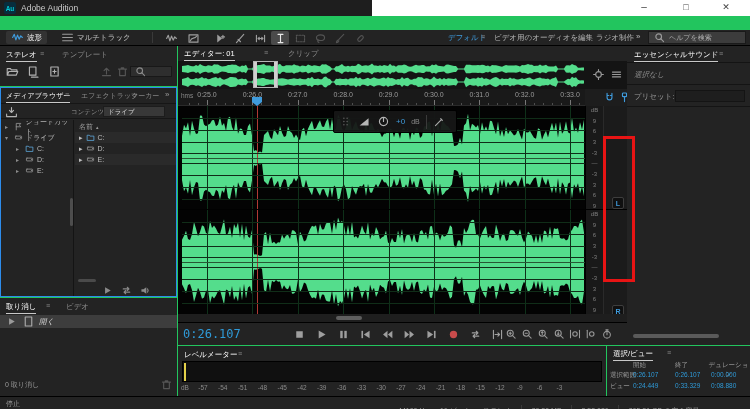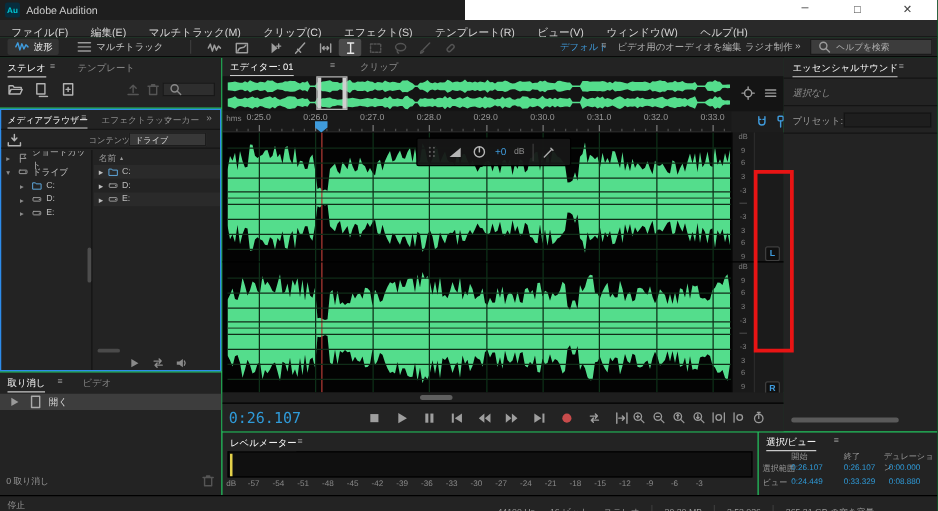--- a/index.html
+++ b/index.html
@@ -44,23 +44,20 @@
 
   <div class="abs" style="left:0;top:0;width:750px;height:16px;background:#1e1e1e;">
     <div class="abs" style="left:372px;top:0;width:378px;height:16px;background:#ffffff;"></div>
     <div class="abs" style="left:4px;top:2px;width:12px;height:12px;background:#072d3d;border-radius:2px;color:#00c8d4;font-size:6.5px;font-weight:bold;display:flex;align-items:center;justify-content:center;">Au</div>
     <div class="abs" style="left:21px;top:3px;font-size:8.5px;color:#cccccc;">Adobe Audition</div>
     <div class="abs" style="left:630px;top:1px;width:28px;height:14px;color:#444;font-size:10px;text-align:center;line-height:12px;">–</div>
     <div class="abs" style="left:672px;top:1px;width:28px;height:14px;color:#444;font-size:9px;text-align:center;line-height:13px;">□</div>
     <div class="abs" style="left:712px;top:1px;width:28px;height:14px;color:#444;font-size:9px;text-align:center;line-height:13px;">✕</div>
   </div>
 
-  <div class="abs" style="left:0;top:16px;width:750px;height:14px;background:#292929;border-bottom:1px solid #141414;">
-    
-  <span class="menu-item">ファイル(F)</span><span class="menu-item">編集(E)</span><span class="menu-item">マルチトラック(M)</span><span class="menu-item">クリップ(C)</span><span class="menu-item">エフェクト(S)</span><span class="menu-item">テンプレート(R)</span><span class="menu-item">ビュー(V)</span><span class="menu-item">ウィンドウ(W)</span><span class="menu-item">ヘルプ(H)</span></div>
 
   <div class="abs" style="left:0;top:30px;width:750px;height:16px;background:#232323;border-bottom:1px solid #000;">
     <div class="abs" style="left:6px;top:1px;height:13px;background:#333;border-radius:2px;display:flex;align-items:center;gap:3px;padding:0 5px;">
       <span class="ico" style="color:#3f9bdc;" data-icon="wave-display">
           <svg width="13" height="13" viewBox="0 0 16 16" fill="none" stroke="currentColor" stroke-width="1.4" stroke-linecap="round" stroke-linejoin="round">
             <path d="M2,8 l2,-4 2,7 2,-6 2,5 2,-4 2,2"></path>
           </svg>
         </span>
       <span style="font-size:7.5px;color:#eee;">波形</span>
     </div>
@@ -320,21 +317,21 @@
       <span class="ico" style="color:#9a9a9a;" data-icon="play-small">
           <svg width="13" height="13" viewBox="0 0 16 16" fill="none" stroke="currentColor" stroke-width="1.4" stroke-linecap="round" stroke-linejoin="round">
             <path d="M5,4 L12,8 L5,12 Z" fill="currentColor" stroke="none"></path>
           </svg>
         </span>
       <span class="ico" style="color:#aaa;" data-icon="doc">
           <svg width="13" height="13" viewBox="0 0 16 16" fill="none" stroke="currentColor" stroke-width="1.4" stroke-linecap="round" stroke-linejoin="round">
             <rect x="4" y="2.5" width="8" height="11"></rect>
           </svg>
         </span>
-      <span style="font-size:7.5px;color:#ddd;">開く</span>
+      <span style="font-size:7.5px;color:#ddd;font-style:italic;">開く</span>
     </div>
     <span class="abs" style="left:5px;top:82px;font-size:7px;color:#9a9a9a;">0 取り消し</span>
     <span class="abs ico" style="left:160px;top:80px;color:#555;" data-icon="trash">
         <svg width="13" height="13" viewBox="0 0 16 16" fill="none" stroke="currentColor" stroke-width="1.4" stroke-linecap="round" stroke-linejoin="round">
           <path d="M4.5,5V13h7V5M3,5h10M6.5,5V3.5h3V5"></path>
         </svg>
       </span>
   </div>
 
   <div class="panel" style="left:178px;top:46px;width:449px;height:299px;background:#1d1d1d;">
@@ -683,21 +680,21 @@
     <span class="abs meneq" style="left:92px;top:4px;">≡</span>
     <div class="abs" style="left:0;top:16px;width:123px;height:1px;background:#141414;"></div>
     <span class="abs" style="left:7px;top:24px;font-size:7.5px;color:#8f8f8f;font-style:italic;">選択なし</span>
     <div class="abs" style="left:0;top:38px;width:123px;height:1px;background:#141414;"></div>
     <span class="abs" style="left:7px;top:46px;font-size:7.5px;color:#9a9a9a;">プリセット:</span>
     <div class="abs" style="left:48px;top:44px;width:70px;height:12px;background:#1e1e1e;border:1px solid #141414;"></div>
     <div class="abs" style="left:0;top:60px;width:123px;height:1px;background:#141414;"></div>
     <div class="abs" style="left:6px;top:288px;width:86px;height:4px;background:#5a5a5a;border-radius:2px;"></div>
   </div>
 
-  <div class="panel" style="left:607px;top:346px;width:143px;height:50px;">
+  <div class="panel" style="left:607px;top:346px;width:143px;height:50px;text-align:center;">
     <span class="abs ptab on" style="left:6px;top:3px;">選択/ビュー</span>
     <span class="abs meneq" style="left:60px;top:3px;">≡</span>
     <div class="abs" style="left:0;top:15px;width:143px;height:9px;font-size:6.5px;color:#9a9a9a;">
       <span class="abs" style="left:26px;">開始</span>
       <span class="abs" style="left:68px;">終了</span>
       <span class="abs" style="left:100px;">デュレーション</span>
     </div>
     <div class="abs" style="left:0;top:25px;width:143px;">
 
         <div class="abs-row" style="position:relative;height:11px;font-size:6.5px;">

